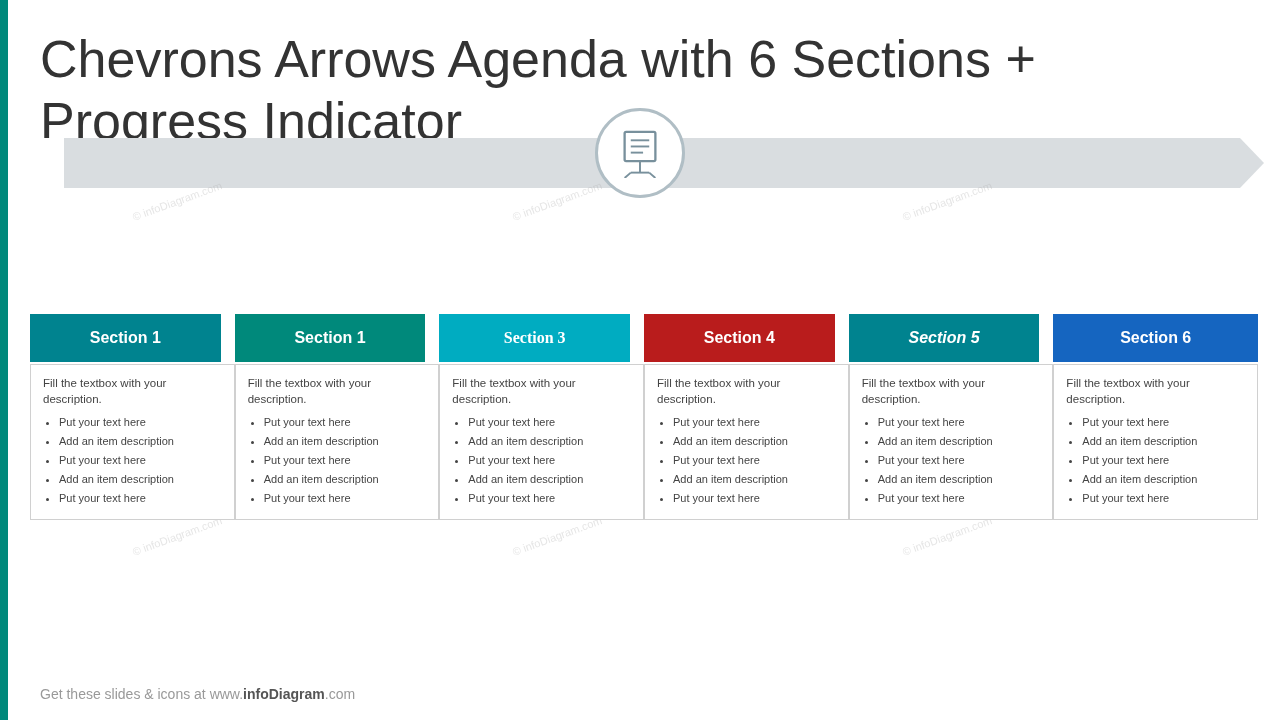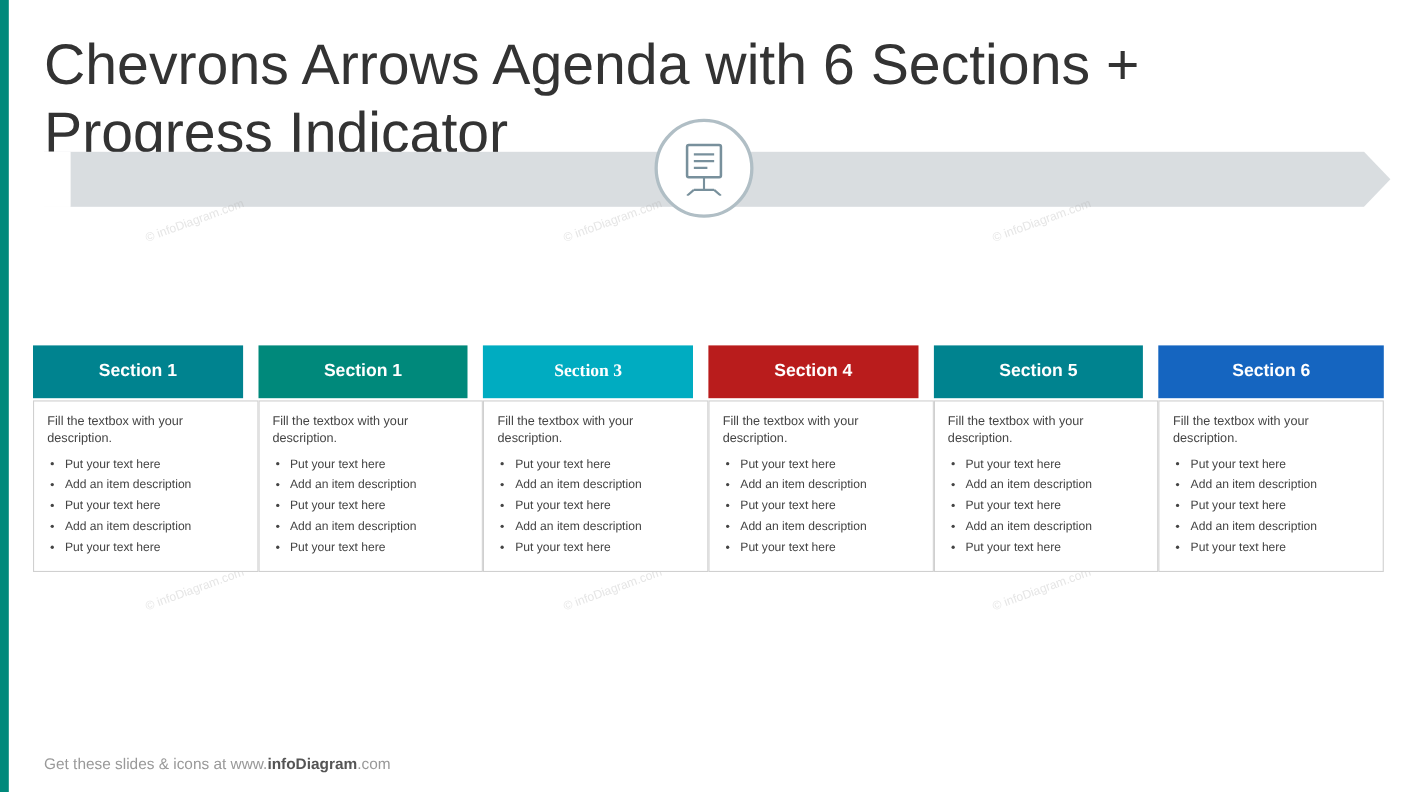--- a/index.html
+++ b/index.html
@@ -196,21 +196,21 @@
 
     .col-2 .section-header { background: #00897b; }
     .col-2 .section-header::after { border-left-color: #00897b; }
 
     .col-3 .section-header { background: #00acc1; font-family: Liberation Serif, serif; }
     .col-3 .section-header::after { border-left-color: #00acc1; }
 
     .col-4 .section-header { background: #b91c1c; }
     .col-4 .section-header::after { border-left-color: #26a69a; }
 
-    .col-5 .section-header { background: #00838f; }
+    .col-5 .section-header { background: #00838f; font-style: italic; }
     .col-5 .section-header::after { border-left-color: #00838f; }
 
     .col-6 .section-header { background: #1565c0; }
     .col-6 .section-header::after { border-left-color: #1565c0; }
 
     
     .footer {
       position: absolute;
       bottom: 18px;
       left: 40px;

